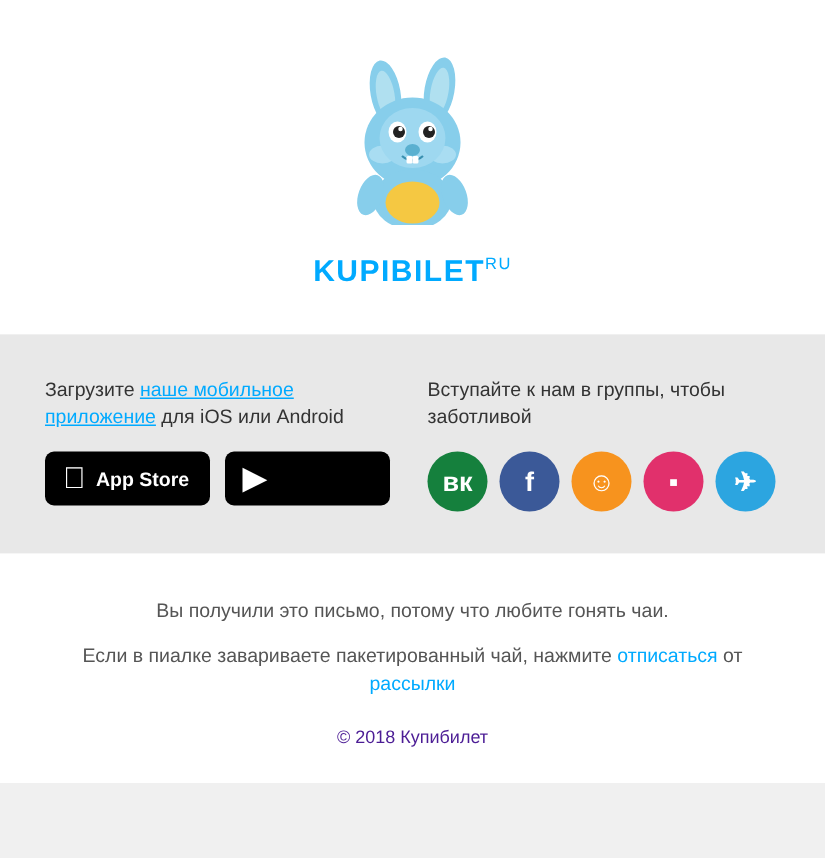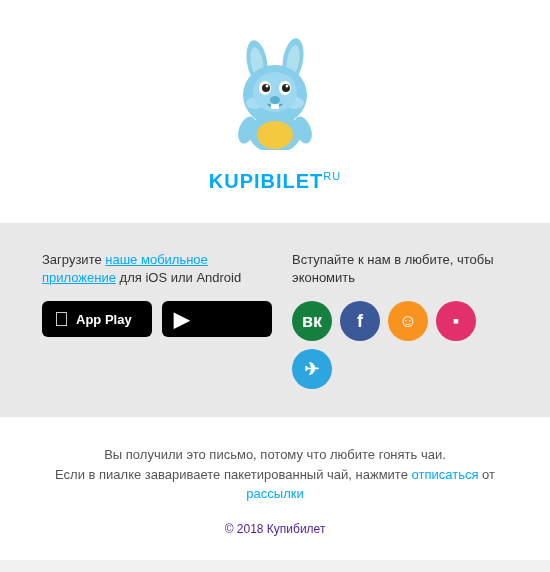--- a/index.html
+++ b/index.html
@@ -55,21 +55,21 @@
       font-size: 11px;
       vertical-align: super;
       color: #00aaff;
       font-weight: normal;
     }
 
     
     .middle-section {
       background: #e8e8e8;
       width: 100%;
-      padding: 28px 42px 28px;
+      padding: 28px 30px 28px;
       display: flex;
       flex-direction: row;
       justify-content: space-between;
       align-items: flex-start;
       gap: 20px;
     }
 
     .apps-col {
       display: flex;
       flex-direction: column;
@@ -159,20 +159,21 @@
       padding: 28px 40px 24px;
       display: flex;
       flex-direction: column;
       align-items: center;
       text-align: center;
     }
 
     .unsubscribe-text {
       font-size: 13px;
       color: #555;
+      margin-bottom: 10px;
       line-height: 1.5;
     }
 
     .unsubscribe-link-text {
       font-size: 13px;
       color: #555;
       margin-bottom: 18px;
       line-height: 1.5;
     }
 
@@ -236,30 +237,30 @@
 
 <div class="middle-section">
 
   <div class="apps-col">
     <p class="col-label">
       Загрузите <span class="link">наше мобильное приложение</span> для iOS или Android
     </p>
     <div class="app-buttons">
       <a class="app-btn" href="#">
         <span class="btn-icon"></span>
-        <span>App Play</span>
+        <span>App Store</span>
       </a>
       <a class="app-btn" href="#">
         <span class="btn-icon">▶</span>
       </a>
     </div>
   </div>
 
   <div class="social-col">
-    <p class="col-label">Вступайте к нам в любите, чтобы экономить</p>
+    <p class="col-label">Вступайте к нам в группы, чтобы заботливой</p>
     <div class="social-icons">
       <a class="social-btn vk" href="#">
         <span>вк</span>
       </a>
       <a class="social-btn fb" href="#">
         <span>f</span>
       </a>
       <a class="social-btn ok" href="#">
         <span>☺</span>
       </a>

